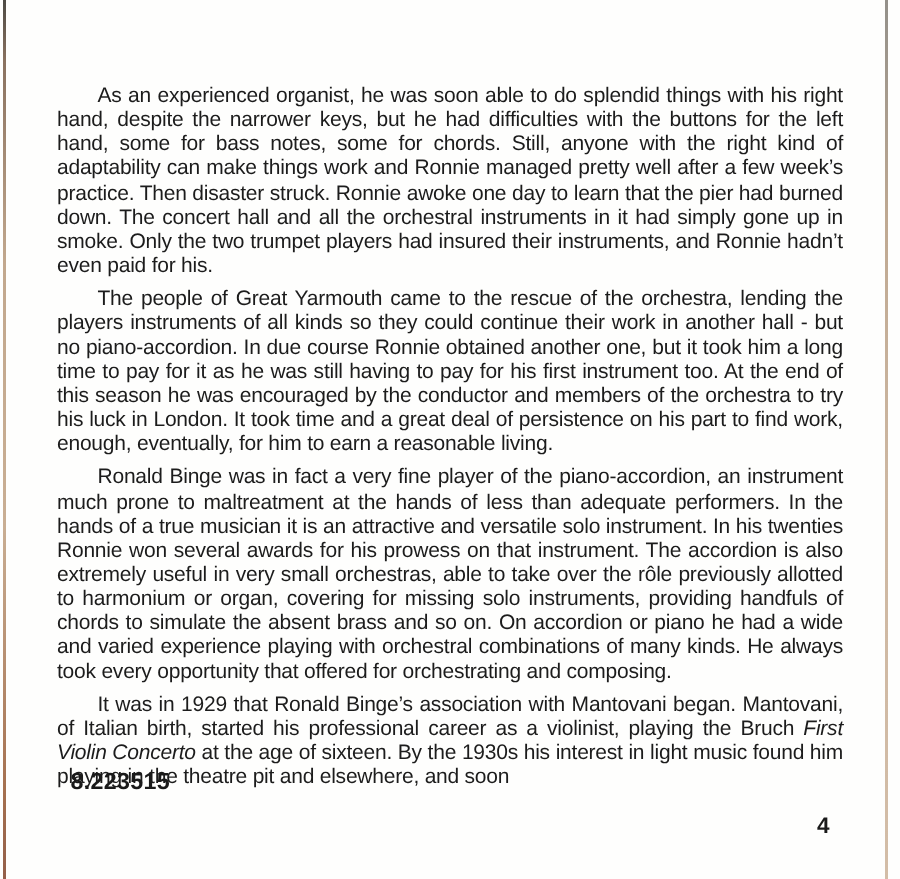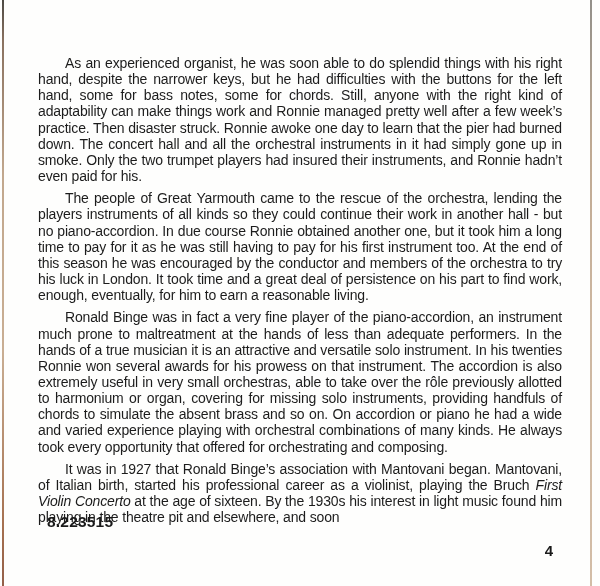--- a/index.html
+++ b/index.html
@@ -72,19 +72,19 @@
 <body>
 
 <div class="page">
   <div class="edge edge-left"></div>
   <div class="edge edge-right"></div>
 
   <div class="text-block" id="paragraphs">
       <p><span>As an experienced organist, he was soon able to do splendid things with his right hand, despite the narrower keys, but he had difficulties with the buttons for the left hand, some for bass notes, some for chords.  Still, anyone with the right kind of adaptability can make things work and Ronnie managed pretty well after a few week’s practice.  Then disaster struck.  Ronnie awoke one day to learn that the pier had burned down.  The concert hall and all the orchestral instruments in it had simply gone up in smoke.  Only the two trumpet players had insured their instruments, and Ronnie hadn’t even paid for his.</span></p>
       <p><span>The people of Great Yarmouth came to the rescue of the orchestra, lending the players instruments of all kinds so they could continue their work in another hall - but no piano-accordion.  In due course Ronnie obtained another one, but it took him a long time to pay for it as he was still having to pay for his first instrument too.  At the end of this season he was encouraged by the conductor and members of the orchestra to try his luck in London.  It took time and a great deal of persistence on his part to find work, enough, eventually, for him to earn a reasonable living.</span></p>
       <p><span>Ronald Binge was in fact a very fine player of the piano-accordion, an instrument much prone to maltreatment at the hands of less than adequate performers.  In the hands of a true musician it is an attractive and versatile solo instrument.  In his twenties Ronnie won several awards for his prowess on that instrument.  The accordion is also extremely useful in very small orchestras, able to take over the rôle previously allotted to harmonium or organ, covering for missing solo instruments, providing handfuls of chords to simulate the absent brass and so on.  On accordion or piano he had a wide and varied experience playing with orchestral combinations of many kinds.  He always took every opportunity that offered for orchestrating and composing.</span></p>
-      <p><span>It was in 1927 that Ronald Binge’s association with Mantovani began.  Mantovani, of Italian birth, started his professional career as a violinist, playing the Bruch </span><span class="seg-italic">First Violin Concerto</span><span> at the age of sixteen.  By the 1930s his interest in light music found him playing in the theatre pit and elsewhere, and soon</span></p>
+      <p><span>It was in 1929 that Ronald Binge’s association with Mantovani began.  Mantovani, of Italian birth, started his professional career as a violinist, playing the Bruch </span><span class="seg-italic">First Violin Concerto</span><span> at the age of sixteen.  By the 1930s his interest in light music found him playing in the theatre pit and elsewhere, and soon</span></p>
     </div>
 
   <div class="footer-catalog">8.223515</div>
 
   <div class="footer-pagenum">4</div>
 </div>
 
 </body></html>

